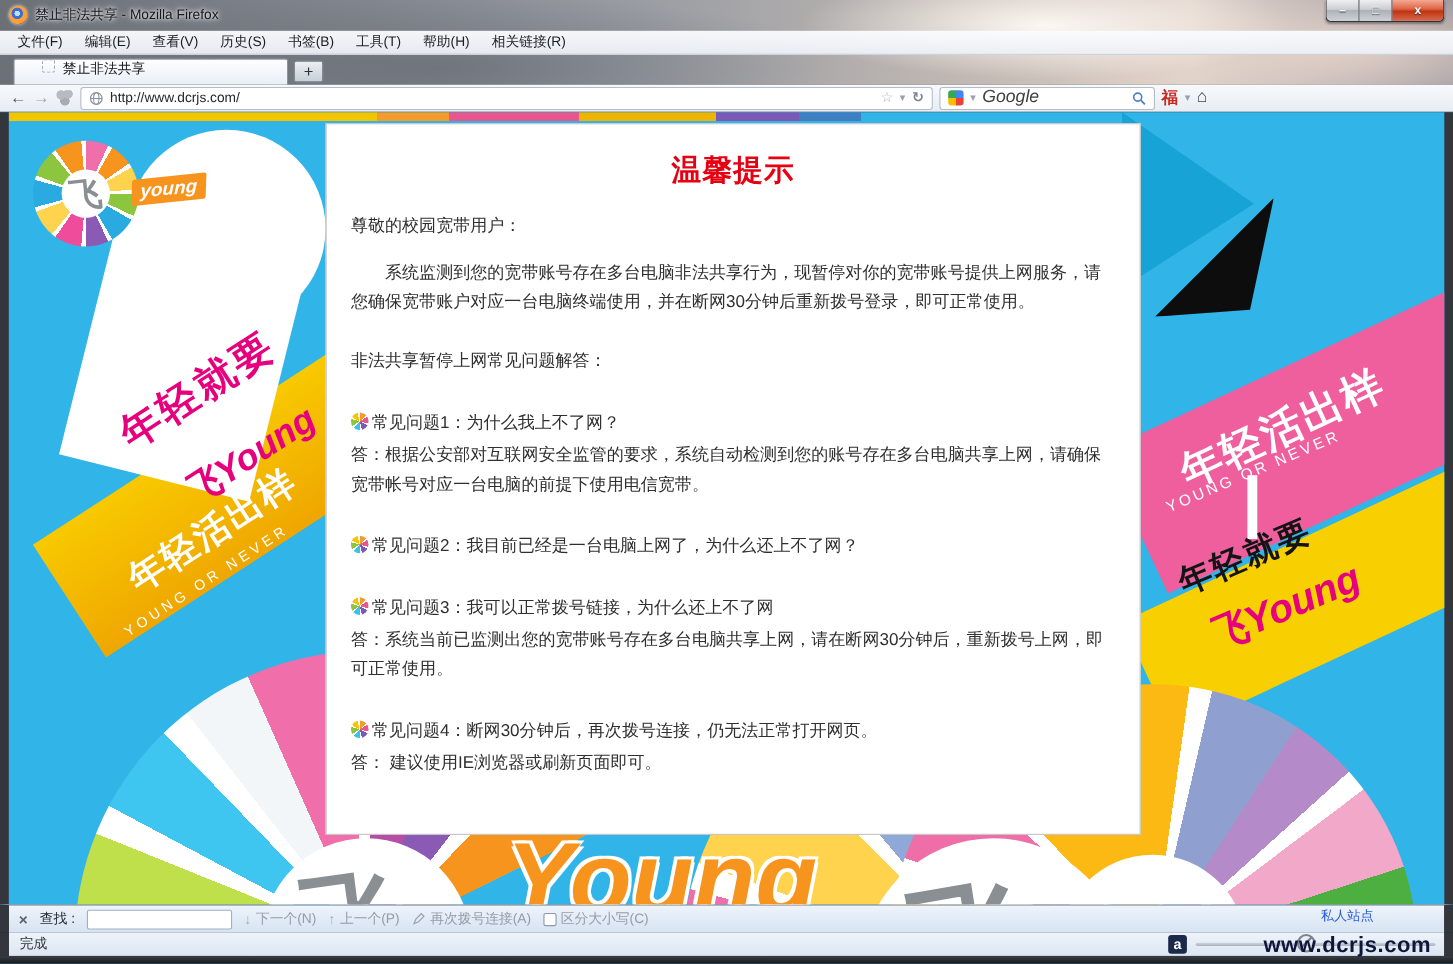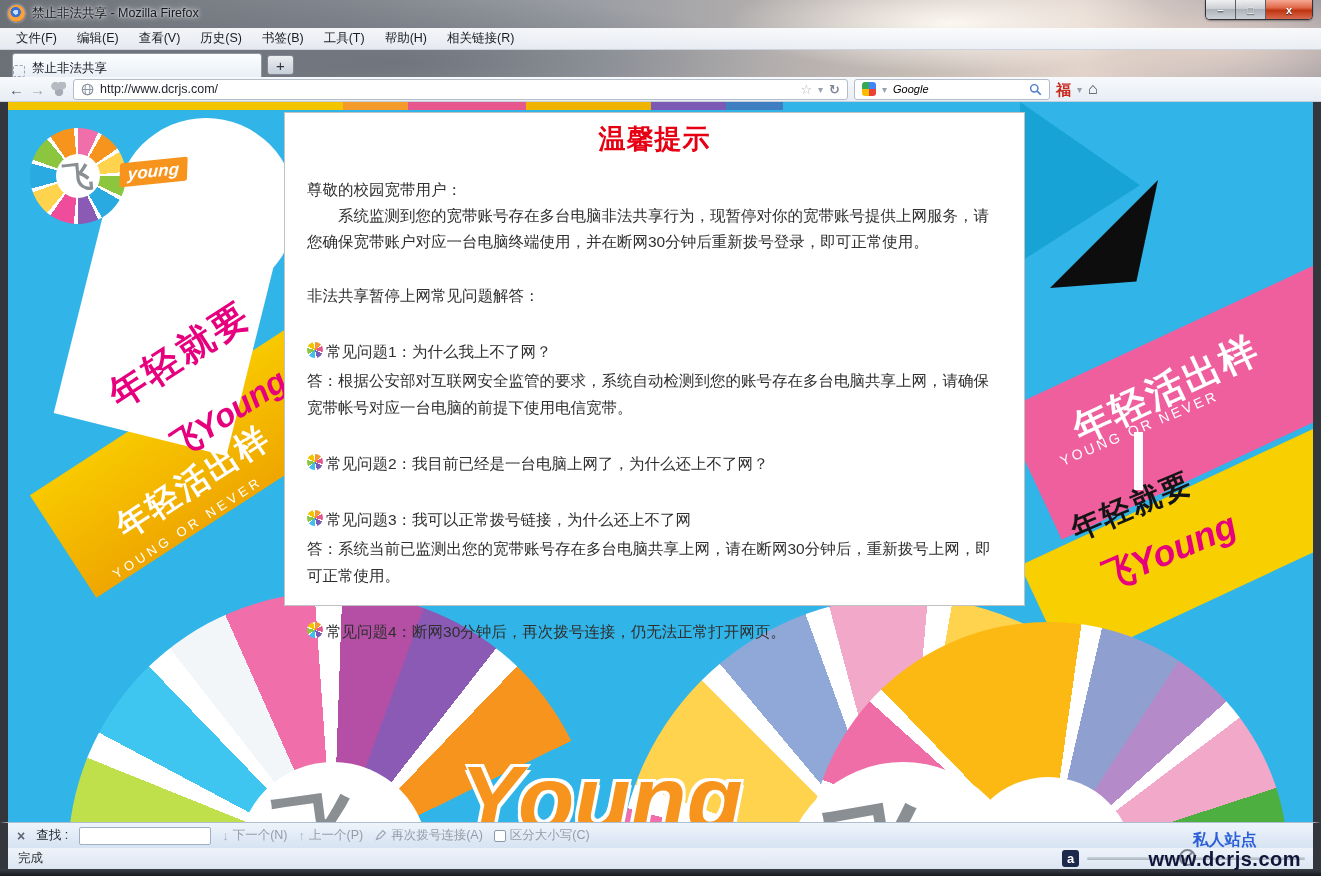--- a/index.html
+++ b/index.html
@@ -28,21 +28,21 @@
     background:linear-gradient(rgba(248,250,252,.85),rgba(205,211,218,.8) 45%,rgba(168,176,186,.8) 50%,rgba(205,212,220,.85));
     border-right:1px solid #5a5f66; }
   .win-btn.close{ width:46px; border-right:none;
     background:linear-gradient(#f5a893,#e06a4b 40%,#bf3512 55%,#d96a4e); }
 
   .menubar{ height:22px; display:flex; align-items:center; padding-left:6px; font-size:12.5px; color:#1a1d22;
     background:linear-gradient(rgba(251,252,254,.95),rgba(236,240,246,.95)); border-bottom:1px solid #ccd3dc; }
   .menu-item{ padding:10px 10px; cursor:default; }
 
   .tabbar{ height:27px; display:flex; align-items:flex-end; padding:0 0 0 12px; }
-  .tab{ width:250px; height:24px; display:flex; align-items:flex-end; gap:7px; padding:0 0;
+  .tab{ width:250px; height:24px; display:flex; align-items:flex-start; gap:7px; padding:0 25px;
     background:linear-gradient(#fdfeff,#e9eff6); border:1px solid #8e98a5; border-bottom:none;
     border-radius:3px 3px 0 0; font-size:12.5px; color:#14171c; }
   .tab-favicon{ width:12px; height:12px; border:1px dashed #9aa6b5; border-radius:2px; flex:0 0 auto; }
   .newtab-btn{ width:27px; height:20px; margin:0 0 2px 5px; display:flex; align-items:center; justify-content:center;
     background:linear-gradient(rgba(250,252,255,.9),rgba(208,216,226,.9)); border:1px solid #7f8894;
     border-radius:3px; font-size:15px; color:#2e333a; line-height:1; }
 
   .navbar{ height:25px; display:flex; align-items:center; gap:6px; padding:0 9px;
     background:linear-gradient(#f7f9fc,#e8edf4); border-bottom:1px solid #c6cfda; }
   .nav-arrow{ font-size:15px; font-weight:bold; color:#49556a; line-height:1; }
@@ -55,21 +55,21 @@
   .url-box{ flex:1; max-width:775px; height:21px; display:flex; align-items:center; gap:6px; padding:0 7px;
     background:#fff; border:1px solid #b3bdca; border-radius:3px; font-size:12.5px; color:#23272e; }
   .url-text{ flex:1; }
   .mini{ font-size:10px; color:#98a2ae; }
   .star{ font-size:13px; color:#aab2bc; }
   .reload{ font-size:13px; color:#7b8594; font-weight:bold; }
   .search-box{ width:196px; height:21px; display:flex; align-items:center; gap:6px; padding:0 7px;
     background:#fff; border:1px solid #b3bdca; border-radius:3px; }
   .g-icon{ width:14px; height:14px; border-radius:3px;
     background:conic-gradient(#4285f4 0 25%, #ea4335 0 50%, #fbbc05 0 75%, #34a853 0); }
-  .search-ph{ flex:1; font-size:11px; font-style:italic; color:#000000; }
+  .search-ph{ flex:1; font-size:16px; font-style:italic; color:#404040; }
   .fu-icon{ font-size:15px; font-weight:bold; color:#c8281e; line-height:1; }
   .home-icon{ font-size:16px; color:#3f4650; line-height:1; }
 
   
   .page{ position:relative; flex:1; background:#31b4e7; overflow:hidden;
     border-left:8px solid #33363c; border-right:8px solid #33363c; }
   .abs{ position:absolute; }
   .stripe{ top:0; left:0; width:100%; height:8px;
     background:linear-gradient(90deg,#f2c500 0,#f2c500 335px,#f59b2b 335px,#f59b2b 400px,#e8568e 400px,#e8568e 518px,#efb400 518px,#efb400 643px,#7a5ab5 643px,#7a5ab5 718px,#3f7fc1 718px,#3f7fc1 775px,transparent 775px); }
 
@@ -139,26 +139,26 @@
   .fei-center{ left:822px; top:678px; font-size:110px; font-weight:bold; color:#8a8f94; transform:rotate(-10deg); z-index:4; }
   .fan-right{ left:800px; top:520px; width:480px; height:480px;
     background:conic-gradient(from 250deg,
       #fdb913 0deg 35deg,#fff 35deg 40deg,#ef6ea8 40deg 62deg,#fff 62deg 66deg,
       #fdb913 66deg 118deg,#fff 118deg 123deg,#8fa0d0 123deg 143deg,#b48ac8 143deg 158deg,
       #fff 158deg 163deg,#f2a8c8 163deg 182deg,#4caf3f 182deg 196deg,#2bb7b3 196deg 206deg,
       transparent 206deg 360deg); }
   .fan-right-core{ left:955px; top:675px; width:170px; height:170px; border-radius:50%; background:#fff; z-index:3; }
 
   
-  .panel{ left:276px; top:10px; width:741px; height:494px; background:#fff; border:1px solid #c2c2c2;
-    z-index:5; padding:0 22px 0 22px; }
+  .panel{ left:288px; top:10px; width:741px; height:647px; background:#fff; border:1px solid #c2c2c2;
+    z-index:5; padding:16px 22px 0 22px; }
   .panel-title{ text-align:center; color:#e60012; font-size:27px; font-weight:bold; letter-spacing:1px;
     margin:8px 0 20px; }
   .ptxt{ font-size:15.5px; color:#2f2f2f; line-height:26px; }
-  .indent{ text-indent:2em; }
+  .indent{ text-indent:2em;margin-top:17px; }
   .faq-heading{ margin-top:28px; }
   .faq{ margin-top:30px; }
   .faq-q{ display:flex; align-items:center; gap:3px; }
   .flower-icon{ width:16px; height:16px; border-radius:50%; flex:0 0 auto; margin-top:-4px;
     background:conic-gradient(#f59b2b 0deg 45deg,#fff 45deg 58deg,#e8568e 58deg 105deg,#fff 105deg 118deg,
       #7a5ab5 118deg 165deg,#fff 165deg 178deg,#3fbef0 178deg 225deg,#fff 225deg 238deg,
       #8cc63f 238deg 285deg,#fff 285deg 298deg,#f2c500 298deg 345deg,#fff 345deg 360deg); }
   .faq-a{ line-height:27px; margin-top:2px; }
 
   
@@ -179,21 +179,21 @@
     position:relative; }
   .sb-right{ position:absolute; right:8px; top:0; height:21px; display:flex; align-items:center; gap:8px; }
   .zoom-a{ width:17px; height:17px; background:#1b2a4a; color:#fff; font-weight:bold; border-radius:3px;
     display:flex; align-items:center; justify-content:center; font-size:13px; }
   .zoom-slider{ width:218px; height:3px; background:linear-gradient(#cfd6df,#a8b1bd); border-radius:2px; position:relative; }
   .zoom-knob{ position:absolute; left:92px; top:-8px; width:17px; height:17px; border-radius:50%;
     border:2px solid #7b8592; background:rgba(235,239,244,.6); }
   .zoom-knob::after{ content:""; position:absolute; left:-1px; top:5px; width:15px; height:2px;
     background:#7b8592; transform:rotate(-45deg); }
   .watermark{ position:absolute; right:4px; bottom:0; text-align:center; line-height:1; z-index:3; }
-  .wm1{ color:#2b5fd9; font-size:16px; font-weight:bold; display:block; margin-bottom:1px; }
+  .wm1{ color:#2b5fd9; font-size:12px; font-weight:normal; display:block; margin-bottom:11px; }
   .wm2{ color:#10163a; font-size:20px; font-weight:900; letter-spacing:.5px; display:block; }
   .window-bottom{ height:7px; background:linear-gradient(#3a3e45,#17191d); }
 </style>
 </head>
 <body>
 
 <div class="window">
 
   <div class="chrome-top">
     <div class="titlebar">
@@ -317,20 +317,21 @@
           <span class="ptxt">常见问题3：我可以正常拨号链接，为什么还上不了网</span>
         </div>
         <div class="ptxt faq-a">答：系统当前已监测出您的宽带账号存在多台电脑共享上网，请在断网30分钟后，重新拨号上网，即可正常使用。</div>
       </div>
 
       <div class="faq">
         <div class="faq-q">
           <span class="flower-icon"></span>
           <span class="ptxt">常见问题4：断网30分钟后，再次拨号连接，仍无法正常打开网页。</span>
         </div>
+        <div class="ptxt faq-a">答： 建议使用IE浏览器或刷新页面即可。</div>
       </div>
     </div>
   </div>
 
   <div class="findbar">
     <span class="fb-close">×</span>
     <span class="fb-label">查找 :</span>
     <input class="fb-input" style="">
     <span class="fb-btn">
       <span class="fb-arrow">↓</span>

